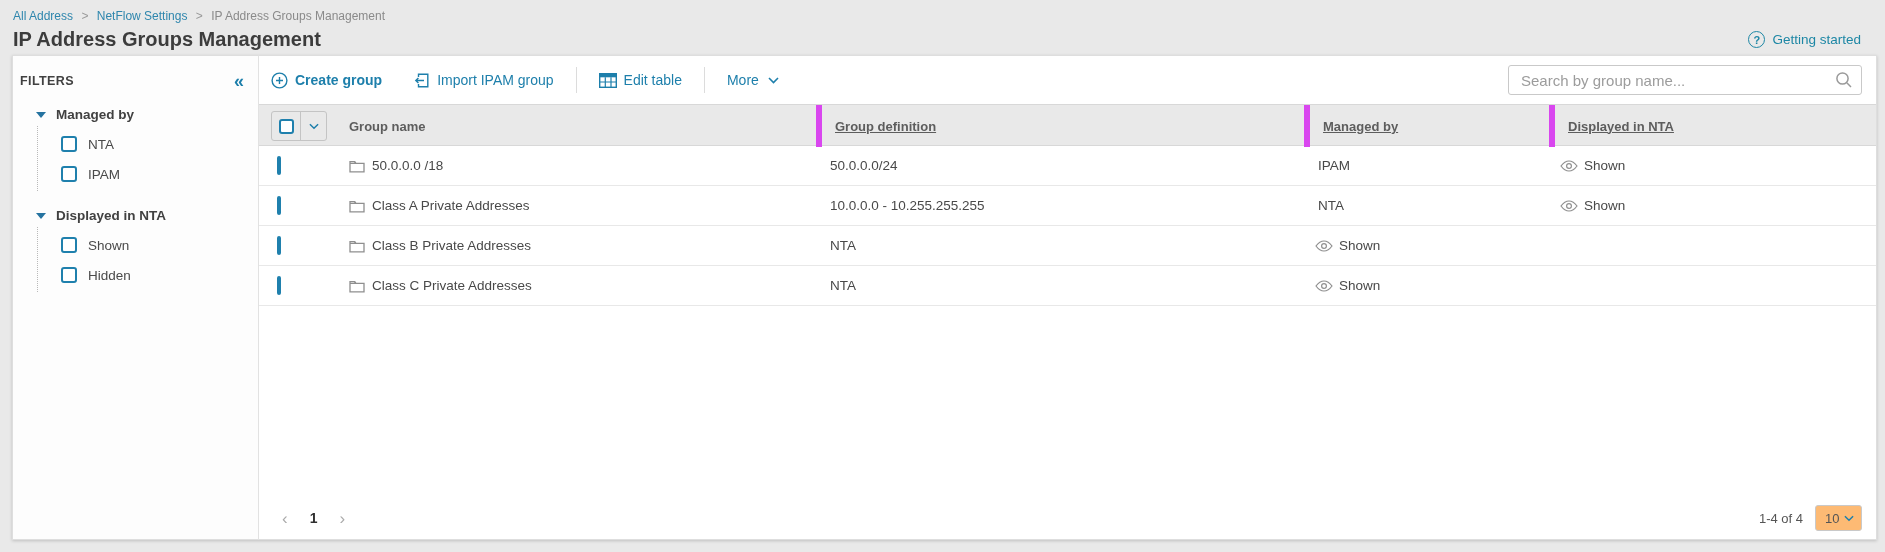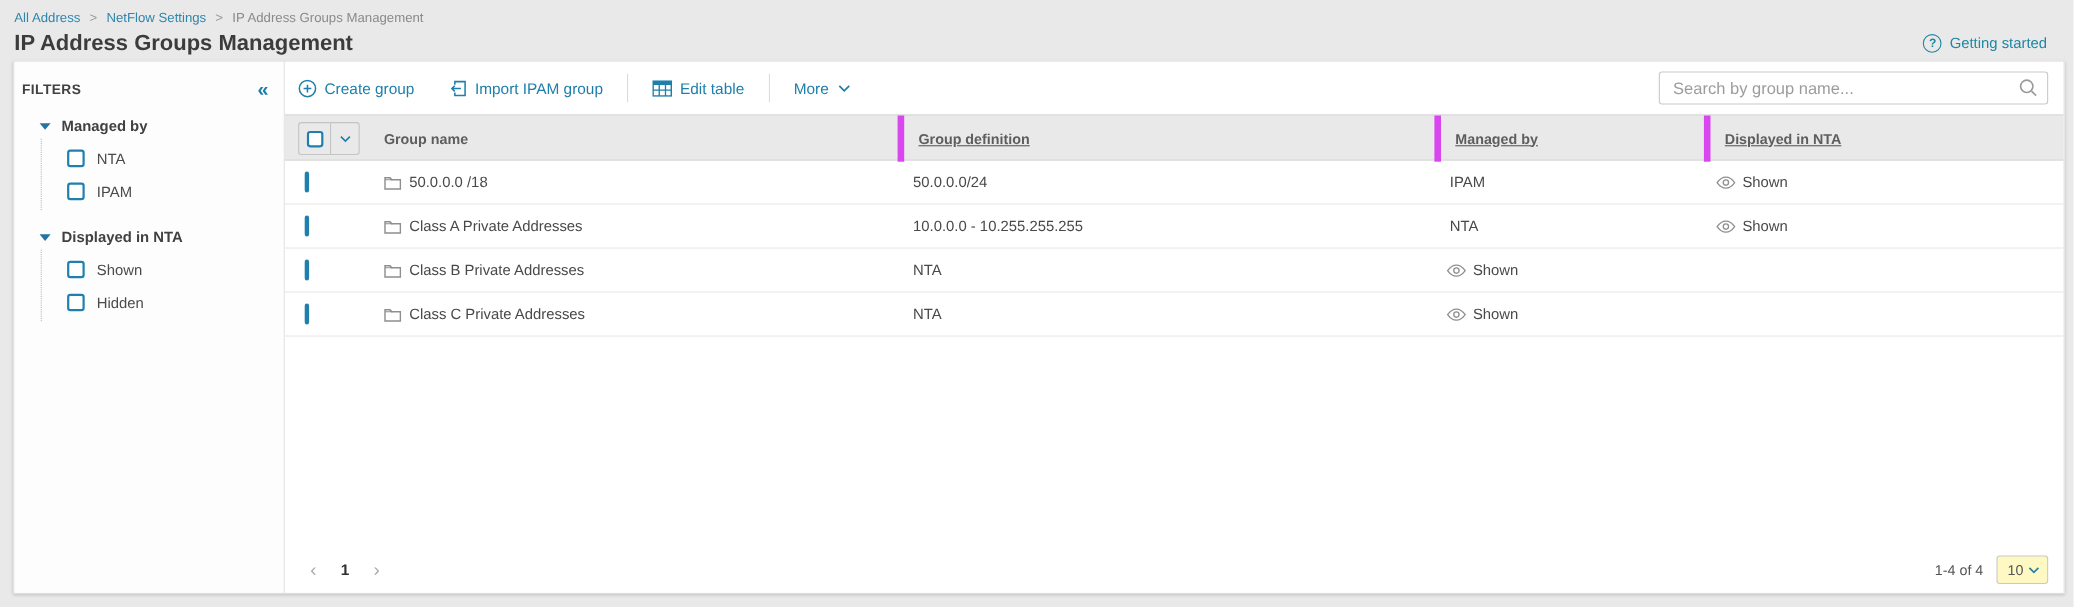--- a/index.html
+++ b/index.html
@@ -39,21 +39,21 @@
   .option-label { font-size:13.5px; color:#4a4a4a; }
 
   
   .main-panel { flex:1; background:#fff; border:1px solid #dedede; border-left:none;
                 display:flex; flex-direction:column; min-width:0; }
 
   
   .toolbar { height:48px; flex:none; display:flex; align-items:center; padding:0 14px 0 12px; }
   .tool-btn { display:flex; align-items:center; gap:7px; background:none; border:none; cursor:pointer;
               color:#1d7fab; font-size:14px; font-family:inherit; padding:0 16px; height:30px; }
-  .tool-btn:first-child { padding-left:0; }
+  .tool-btn:first-child { padding-left:0;font-weight:bold; }
   .toolbar-sep { width:1px; height:26px; background:#dcdcdc; margin:0 6px; }
   .more-btn { gap:9px; }
   .search-wrap { margin-left:auto; position:relative; width:354px; height:30px; }
   .search-wrap input { width:100%; height:100%; border:1px solid #c9c9c9; border-radius:3px;
                        padding:0 34px 0 12px; font-size:15px; color:#555; font-family:inherit; outline:none; }
   .search-wrap input::placeholder { color:#9c9c9c; }
   .search-icon { position:absolute; right:9px; top:6px; }
 
   
   .grid-row { display:grid; grid-template-columns:77px 480px 488px 245px minmax(0,1fr); align-items:center; }
@@ -76,21 +76,21 @@
 
   .spacer { flex:1; }
 
   
   .pagination { height:42px; flex:none; display:flex; align-items:center; padding:0 14px 0 20px; }
   .pg-nav { display:flex; align-items:center; gap:19px; }
   .pg-chevron { font-size:17px; color:#ababab; cursor:pointer; line-height:1; padding:0 3px; }
   .pg-page { font-size:14px; font-weight:bold; color:#2f2f2f; cursor:pointer; }
   .pg-right { margin-left:auto; display:flex; align-items:center; gap:12px; }
   .pg-range { font-size:13px; color:#555; }
-  .pg-size { width:47px; height:26px; border:1px solid #c9c9c9; border-radius:3px; background:#fef9c3;
+  .pg-size { width:47px; height:26px; border:1px solid #c9c9c9; border-radius:3px; background:#fdba74;
              display:flex; align-items:center; justify-content:space-between; padding:0 7px 0 9px;
              font-size:13px; color:#555; cursor:pointer; }
 
   svg { display:block; }
 </style>
 </head>
 <body>
 
 <div class="topbar">
   <nav class="breadcrumb">

